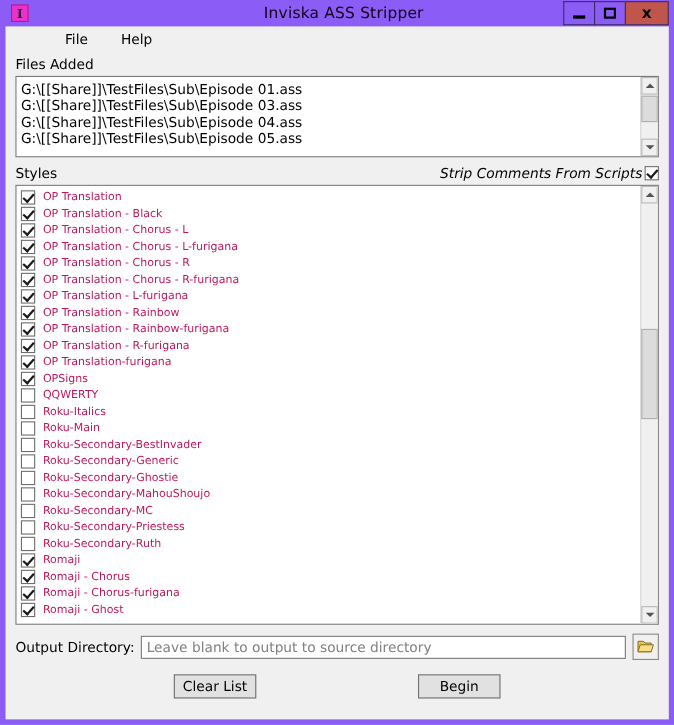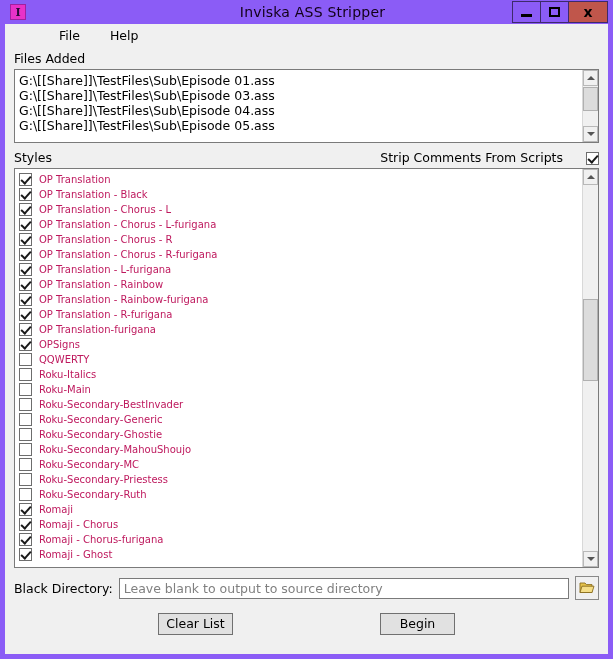--- a/index.html
+++ b/index.html
@@ -192,21 +192,21 @@
   #styles-header {
     display: flex;
     align-items: center;
     justify-content: space-between;
     padding: 0 9px;
     margin-top: 6px;
     margin-bottom: 3px;
     height: 16px;
   }
   #styles-header .lbl { font-size: 12.5px; color: #000; }
-  #strip-group { display: flex; align-items: flex-end; gap: 23px; }
+  #strip-group { display: flex; align-items: center; gap: 2px; font-style: italic; }
   .cbox {
     width: 13px;
     height: 13px;
     box-sizing: border-box;
     border: 1px solid #6d6d6d;
     background: #fff;
     position: relative;
     flex: none;
   }
   .cbox.checked::after {
@@ -468,21 +468,21 @@
           <span class="arrow-up"></span>
         </div>
         <div class="sb-thumb" style="top:130px;height:82px;"></div>
         <div class="sb-btn down">
           <span class="arrow-down"></span>
         </div>
       </div>
     </div>
 
     <div id="output-row">
-      <span id="output-label">Black Directory:</span>
+      <span id="output-label">Output Directory:</span>
       <input id="output-input" type="text" placeholder="Leave blank to output to source directory" style="">
       <div id="browse-btn">
         <svg width="16" height="14" viewBox="0 0 16 14">
           <path d="M1 2 H6 L7.4 3.6 H13 V11.5 H1 Z" fill="#e6c34a" stroke="#8a6d1f" stroke-width="0.9"></path>
           <path d="M3 5.2 H15 L13 11.5 H1 Z" fill="#f5de87" stroke="#8a6d1f" stroke-width="0.9"></path>
         </svg>
       </div>
     </div>
 
     <div id="buttons-row">

